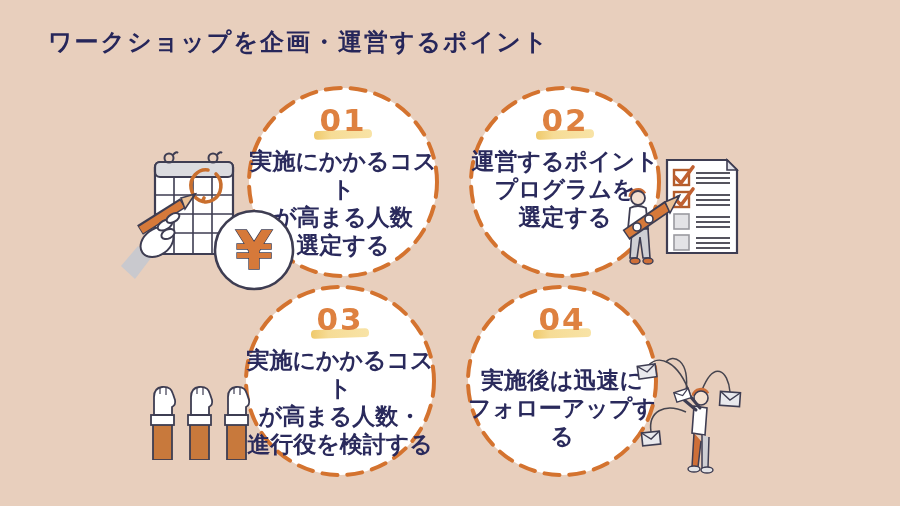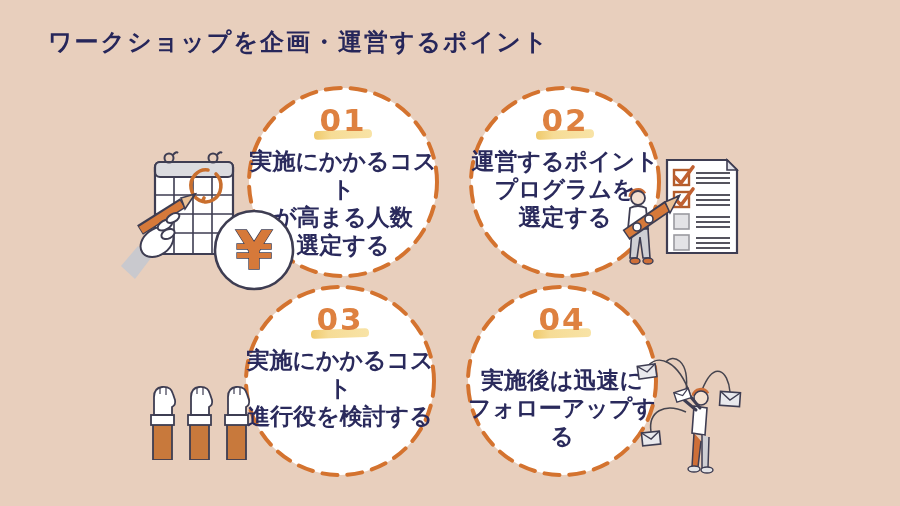--- a/index.html
+++ b/index.html
@@ -78,20 +78,21 @@
     <svg class="ring" viewBox="0 0 194 194">
       <circle cx="97" cy="97" r="94" fill="#FFFFFF" stroke="#D4732F" stroke-width="4" stroke-dasharray="15 10" stroke-linecap="round"></circle>
     </svg>
     <div class="content">
       <div class="num-wrap">
         <span class="num-hl"></span>
         <span class="num">03</span>
       </div>
       <div class="lines">
         <div>実施にかかるコスト</div>
+        <div>が高まる人数・</div>
         <div>進行役を検討する</div>
       </div>
     </div>
   </div>
 
   <div class="circle" style="left:465px;top:284px">
     <svg class="ring" viewBox="0 0 194 194">
       <circle cx="97" cy="97" r="94" fill="#FFFFFF" stroke="#D4732F" stroke-width="4" stroke-dasharray="15 10" stroke-linecap="round"></circle>
     </svg>
     <div class="content">

